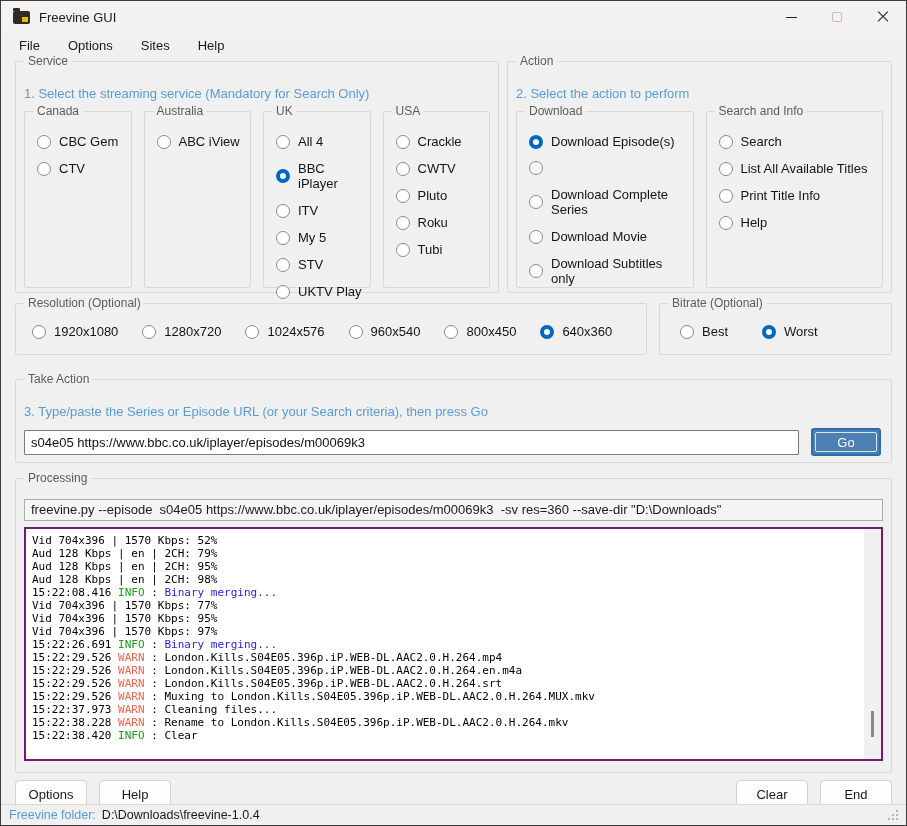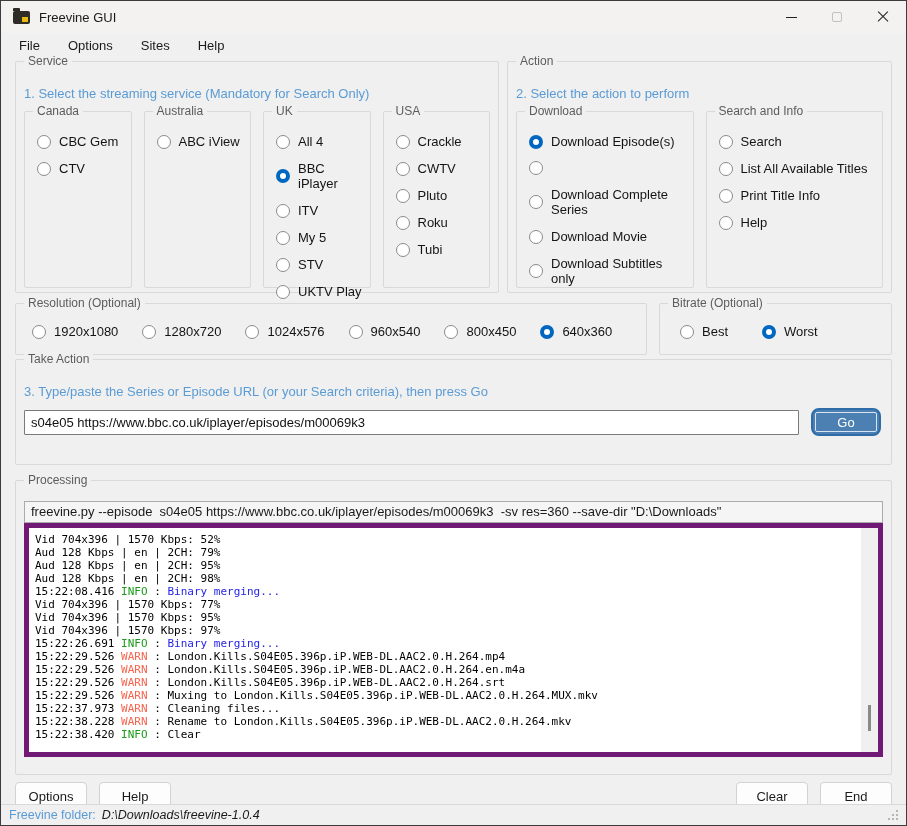--- a/index.html
+++ b/index.html
@@ -49,45 +49,45 @@
   .radio { width:14px; height:14px; border:1px solid #8a8a8a; border-radius:50%; background:#fff; flex-shrink:0; }
   .radio.checked { border:4.5px solid var(--radio-selected,#0067c0); }
 
   .row2 { display:flex; gap:12px; margin-top:10px; }
   .res-group { flex:1; height:52px; padding:20px 10px 6px 16px; }
   .bitrate-group { width:233px; height:52px; padding:20px 10px 6px 16px; }
   .radio-row { display:flex; gap:24px; }
   .radio-row .radio-item { margin-bottom:0; }
   .bitrate-group .radio-row { gap:34px; padding-left:4px; }
 
-  .row3 { margin-top:4px; height:106px; padding:24px 10px 8px 8px; }
+  .row3 { margin-top:24px; height:84px; padding:24px 10px 8px 8px; }
   .url-row { display:flex; align-items:center; margin-top:9px; }
   .url-input { flex:1; height:25px; border:1px solid #7a7a7a; background:#fff; font-size:13px; font-family:"Liberation Sans",sans-serif; padding:0 6px; color:#111; border-radius:1px; outline:none; }
-  .go-btn { width:70px; height:28px; margin-left:12px; background:var(--go-button-bg,#4c80b2); border:2px solid #2e6da8; border-radius:8px; color:#fff; font-size:13px; font-family:"Liberation Sans",sans-serif; display:flex; align-items:center; justify-content:center; cursor:pointer; padding:2px; }
+  .go-btn { width:70px; height:28px; margin-left:12px; background:var(--go-button-bg,#4c80b2); border:2px solid #2e6da8; border-radius:3px; color:#fff; font-size:13px; font-family:"Liberation Sans",sans-serif; display:flex; align-items:center; justify-content:center; cursor:pointer; padding:2px; }
   .go-inner { border:1px solid #d8e4f0; border-radius:2px; width:100%; height:100%; display:flex; align-items:center; justify-content:center; }
 
   .row4 { margin-top:15px; height:295px; padding:20px 8px 8px 8px; }
   .cmd-field { height:22px; border:1px solid #ababab; background:#f5f5f5; font-size:13px; color:#1a1a1a; padding:2px 6px; white-space:pre; overflow:hidden; }
-  .log-wrap { margin-top:0; height:234px; border:5px solid #701a75; background:#fff; position:relative; display:flex; }
+  .log-wrap { margin-top:6px; height:234px; border:2px solid #701a75; background:#fff; position:relative; display:flex; }
   .log-body { flex:1; padding:5px 4px 4px 6px; overflow:hidden; }
   .log-line { font-family:"DejaVu Sans Mono", monospace; font-size:11px; line-height:13px; color:#000; white-space:pre; }
   .lc-info { color:var(--log-info,#1a9c1a); }
   .lc-warn { color:var(--log-warn,#f4654e); }
   .lc-msg  { color:var(--log-message,#2424e8); }
   .log-scrollbar { width:17px; background:#f0f0f0; position:relative; }
   .log-thumb { position:absolute; right:7px; top:79%; width:3px; height:26px; background:#8a8a8a; }
 
   .footer { display:flex; margin-top:7px; padding:0 14px; }
   .btn { width:72px; height:28px; background:#fdfdfd; border:1px solid #d2d2d2; border-radius:4px; font-size:13px; font-family:"Liberation Sans",sans-serif; color:#1a1a1a; display:flex; align-items:center; justify-content:center; cursor:pointer; }
   .btn + .btn { margin-left:12px; }
   .footer-right { margin-left:auto; display:flex; }
 
   .statusbar { position:absolute; left:0; right:0; bottom:0; height:21px; border-top:1px solid #d9d9d9; background:#f0f0f0; display:flex; align-items:center; padding:0 8px; font-size:12.5px; }
   .status-label { color:var(--accent-blue,#5b9bd5); margin-right:6px; }
-  .status-path { color:#1a1a1a;font-style:italic; }
+  .status-path { color:#1a1a1a; }
   .size-grip { margin-left:auto; width:10px; height:10px; position:relative; }
   .size-grip::before { content:""; position:absolute; right:0; bottom:0; width:2px; height:2px; background:#b5b5b5; box-shadow:-4px 0 #b5b5b5,0 -4px #b5b5b5,-4px -4px #b5b5b5,-8px 0 #b5b5b5,0 -8px #b5b5b5; }
 </style>
 </head>
 <body>
 
 <div class="window">
 
   <div class="titlebar">
     <span class="app-icon"></span>

